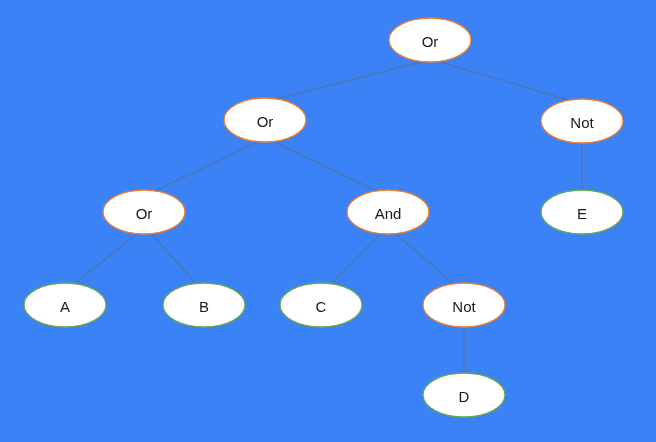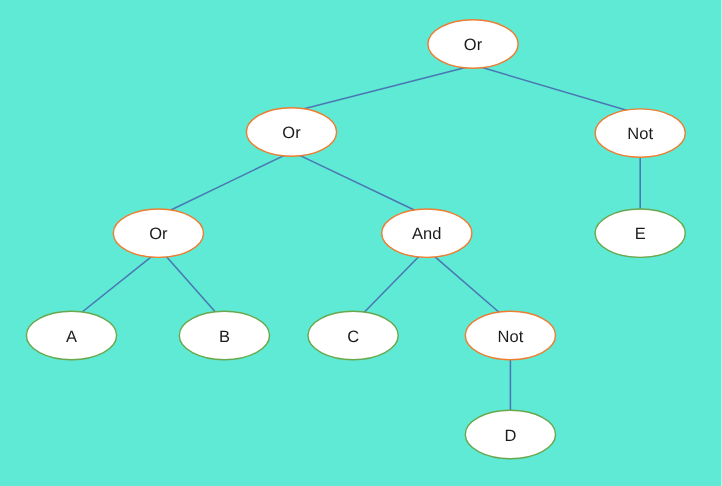--- a/index.html
+++ b/index.html
@@ -11,21 +11,21 @@
   body {
     width: 656px;
     height: 442px;
     font-family: "Liberation Sans", sans-serif;
     overflow: hidden;
   }
   #diagram-root {
     position: relative;
     width: 656px;
     height: 442px;
-    background: #5eead4;
+    background: #3b82f6;
   }
   svg#tree-canvas {
     position: absolute;
     top: 0;
     left: 0;
     width: 656px;
     height: 442px;
     display: block;
   }
   .edge-line {

